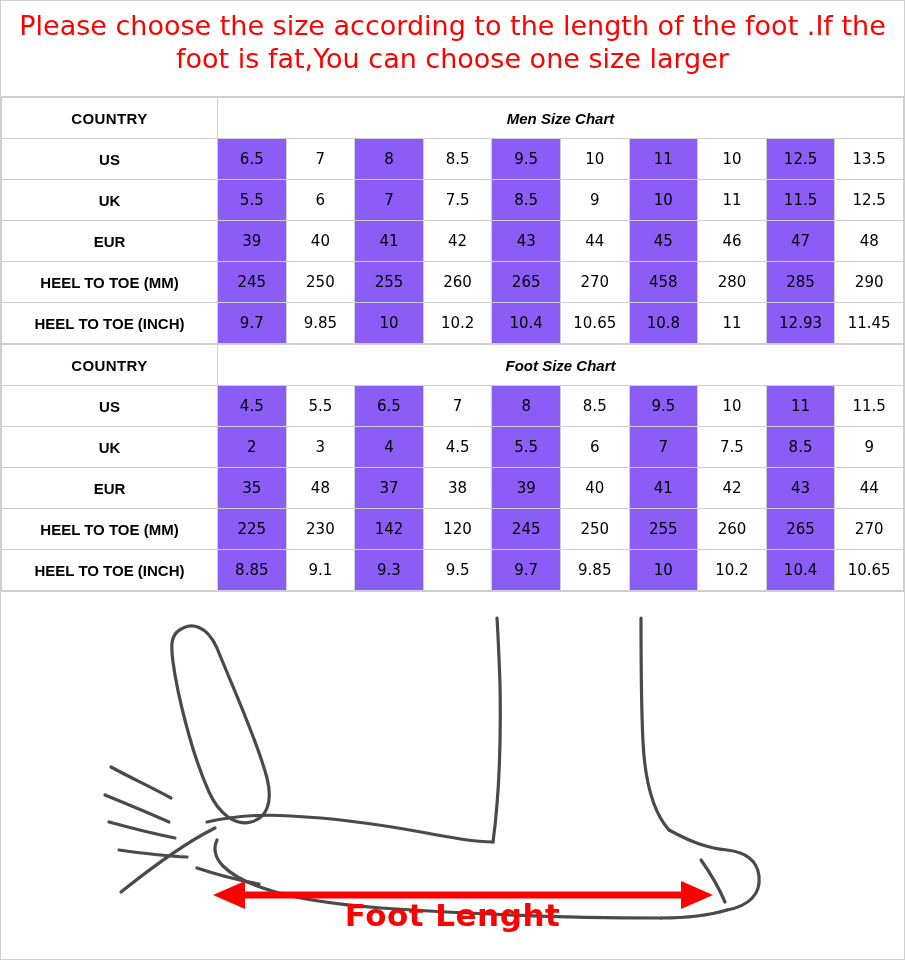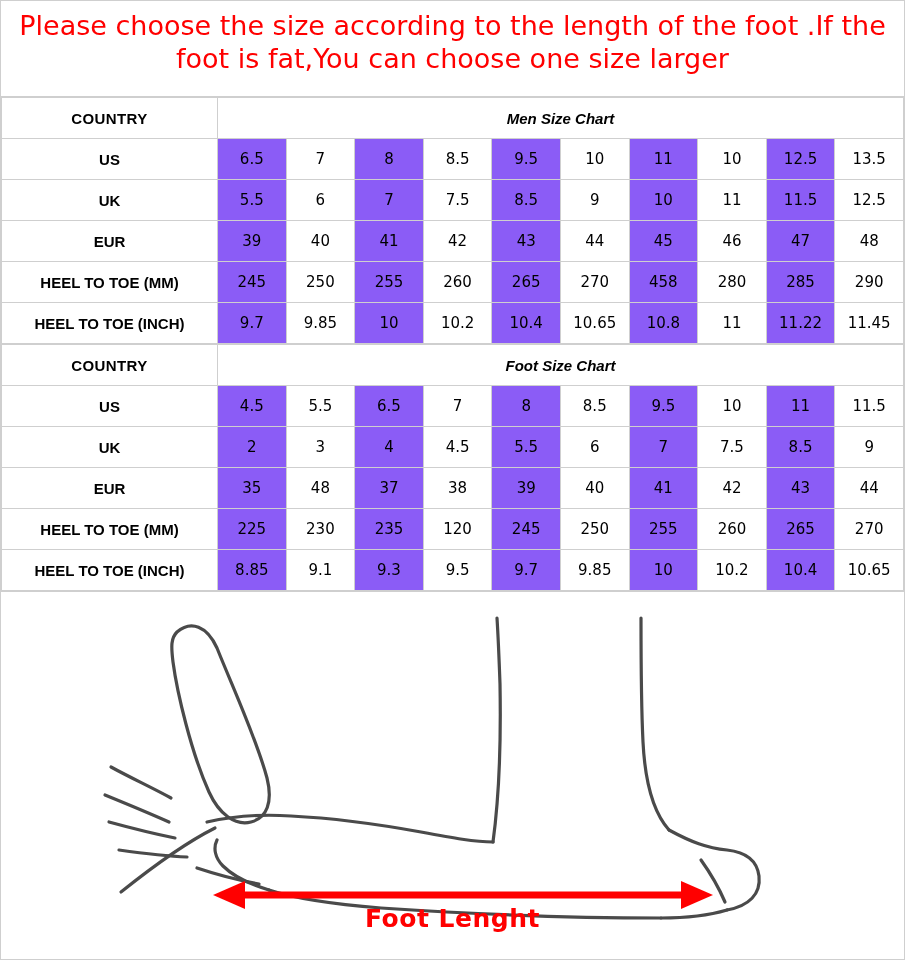--- a/index.html
+++ b/index.html
@@ -79,21 +79,21 @@
   .foot-figure svg {
     display: block;
   }
   .foot-caption {
     position: absolute;
     left: 0;
     right: 0;
     bottom: 12px;
     text-align: center;
     color: #ff0000;
-    font-size: 25px;
+    font-size: 31px;
     font-weight: bold;
     font-family: "DejaVu Sans", sans-serif;
     letter-spacing: 0.5px;
   }
 </style>
 </head>
 <body>
 
 <div class="page">
 
@@ -160,21 +160,21 @@
       <tr>
         <td class="label-col">HEEL TO TOE (INCH)</td>
         <td class="val shaded">9.7</td>
         <td class="val">9.85</td>
         <td class="val shaded">10</td>
         <td class="val">10.2</td>
         <td class="val shaded">10.4</td>
         <td class="val">10.65</td>
         <td class="val shaded">10.8</td>
         <td class="val">11</td>
-        <td class="val shaded">11.22</td>
+        <td class="val shaded">12.93</td>
         <td class="val">11.45</td>
       </tr>
     </tbody>
   </table>
 
   <table class="size-table">
     <tbody>
       <tr>
         <td class="label-col country-cell">COUNTRY</td>
         <td class="chart-title" colspan="10">Foot Size Chart</td>
@@ -215,21 +215,21 @@
         <td class="val">40</td>
         <td class="val shaded">41</td>
         <td class="val">42</td>
         <td class="val shaded">43</td>
         <td class="val">44</td>
       </tr>
       <tr>
         <td class="label-col">HEEL TO TOE (MM)</td>
         <td class="val shaded">225</td>
         <td class="val">230</td>
-        <td class="val shaded">235</td>
+        <td class="val shaded">142</td>
         <td class="val">120</td>
         <td class="val shaded">245</td>
         <td class="val">250</td>
         <td class="val shaded">255</td>
         <td class="val">260</td>
         <td class="val shaded">265</td>
         <td class="val">270</td>
       </tr>
       <tr>
         <td class="label-col">HEEL TO TOE (INCH)</td>

